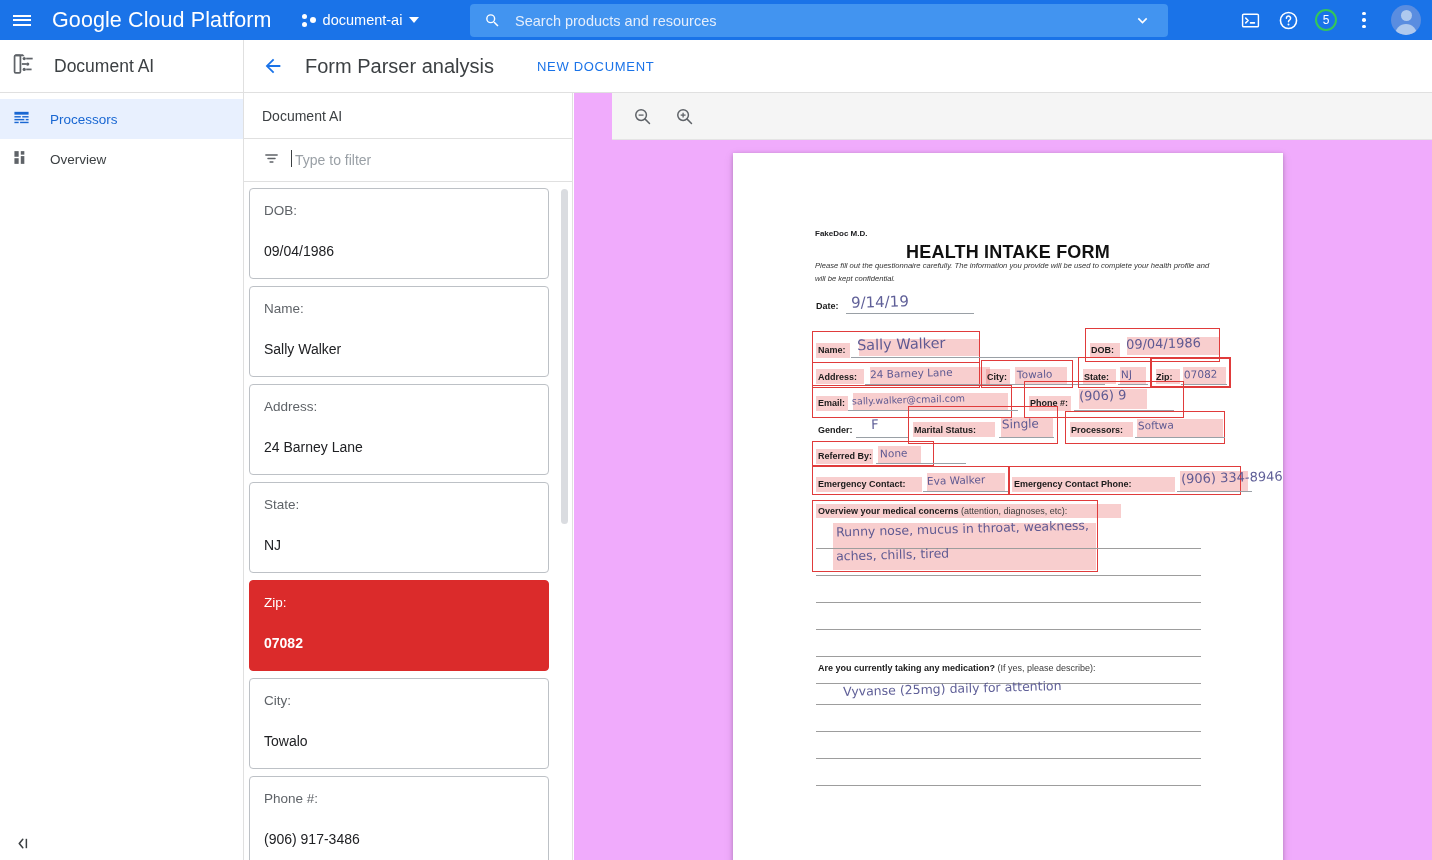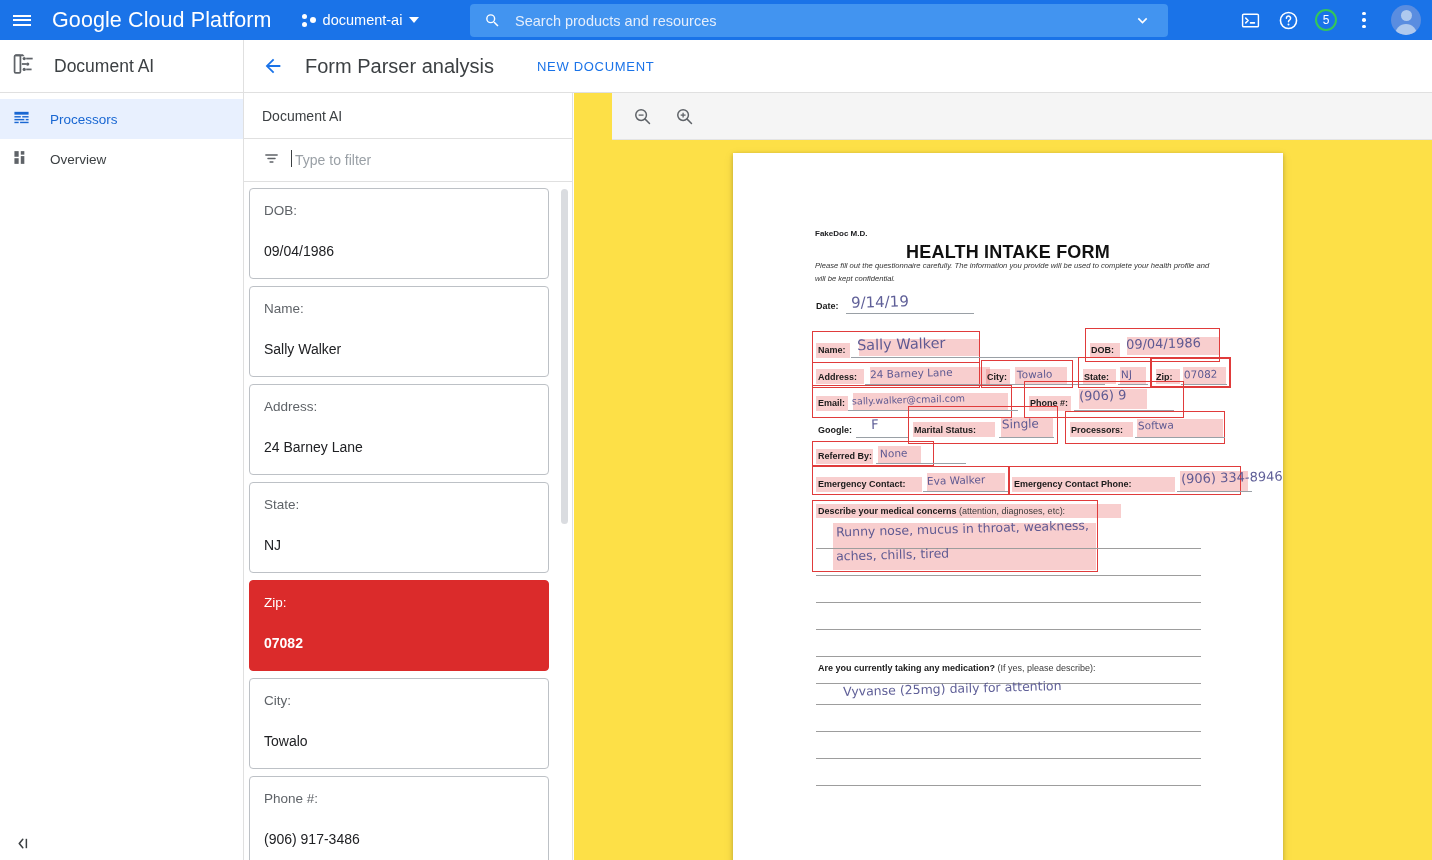--- a/index.html
+++ b/index.html
@@ -172,21 +172,21 @@
   }
   #mid-scrollbar .thumb {
     position: absolute; top: 0; left: 0; width: 7px; height: 335px;
     background: #DADCE0; border-radius: 4px;
   }
 
   
   #viewer {
     position: absolute; left: 574px; top: 93px;
     width: 858px; height: 767px;
-    background: #fde047;
+    background: #f0abfc;
     padding-left: 38px;
   }
   #viewer-toolbar {
     height: 47px; background: #F5F5F5;
     border-bottom: 1px solid #E4E4E4;
     display: flex; align-items: center; gap: 16px; padding-left: 17px;
   }
   #viewer-toolbar .zbtn { cursor: pointer; width: 26px; height:26px; display:flex; align-items:center; justify-content:center;}
   #docpage {
     position: absolute; left: 159px; top: 60px;
@@ -467,21 +467,21 @@
       <div class="fline" style="left:115px; top:257px; width:170px;"></div>
       <div class="hw sm" style="left:119px; top:241px; font-size:9.5px;">sally.walker@cmail.com</div>
 
       <div class="pk" style="left:296px; top:243px; width:42px; height:15px;"></div>
       <div class="pk" style="left:346px; top:236px; width:68px; height:20px;"></div>
       <div class="bx" style="left:291px; top:228px; width:160px; height:37px;"></div>
       <div class="frow" style="left:297px; top:245px;">Phone #:</div>
       <div class="fline" style="left:341px; top:257px; width:100px;"></div>
       <div class="hw" style="left:346px; top:235px; font-size:13px;">(906) 9</div>
 
-      <div class="frow" style="left:85px; top:272px;">Google:</div>
+      <div class="frow" style="left:85px; top:272px;">Gender:</div>
       <div class="fline" style="left:123px; top:284px; width:52px;"></div>
       <div class="hw" style="left:138px; top:264px; font-size:13px;">F</div>
 
       <div class="pk" style="left:180px; top:269px; width:82px; height:15px;"></div>
       <div class="pk" style="left:268px; top:264px; width:52px; height:20px;"></div>
       <div class="bx" style="left:175px; top:253px; width:150px; height:38px;"></div>
       <div class="frow" style="left:181px; top:272px;">Marital Status:</div>
       <div class="fline" style="left:266px; top:284px; width:55px;"></div>
       <div class="hw sm" style="left:269px; top:264px; font-size:12px;">Single</div>
 
@@ -510,21 +510,21 @@
       <div class="pk" style="left:447px; top:318px; width:68px; height:20px;"></div>
       <div class="bx" style="left:275px; top:313px; width:233px; height:29px;"></div>
       <div class="frow" style="left:281px; top:326px;">Emergency Contact Phone:</div>
       <div class="fline" style="left:444px; top:338px; width:75px;"></div>
       <div class="hw" style="left:448px; top:317px; font-size:13px;">(906) 334-8946</div>
 
       <div class="pk" style="left:83px; top:351px; width:305px; height:14px;"></div>
       <div class="pk" style="left:100px; top:370px; width:263px; height:47px;"></div>
       <div class="bx" style="left:79px; top:347px; width:286px; height:72px;"></div>
       <div class="frow" style="left:85px; top:353px;">
-        <span>Describe your medical concerns</span><span style="font-weight:normal;color:#3b3b3b;"> (attention, diagnoses, etc):</span>
+        <span>Overview your medical concerns</span><span style="font-weight:normal;color:#3b3b3b;"> (attention, diagnoses, etc):</span>
       </div>
       <div class="lines" style="top:369px;">
         <div class="ln"></div>
           <div class="ln"></div>
           <div class="ln"></div>
           <div class="ln"></div>
           <div class="ln"></div>
           <div class="ln"></div>
       </div>
       <div class="hw" style="left:103px; top:368px; font-size:12.5px;">Runny nose, mucus in throat, weakness,</div>

